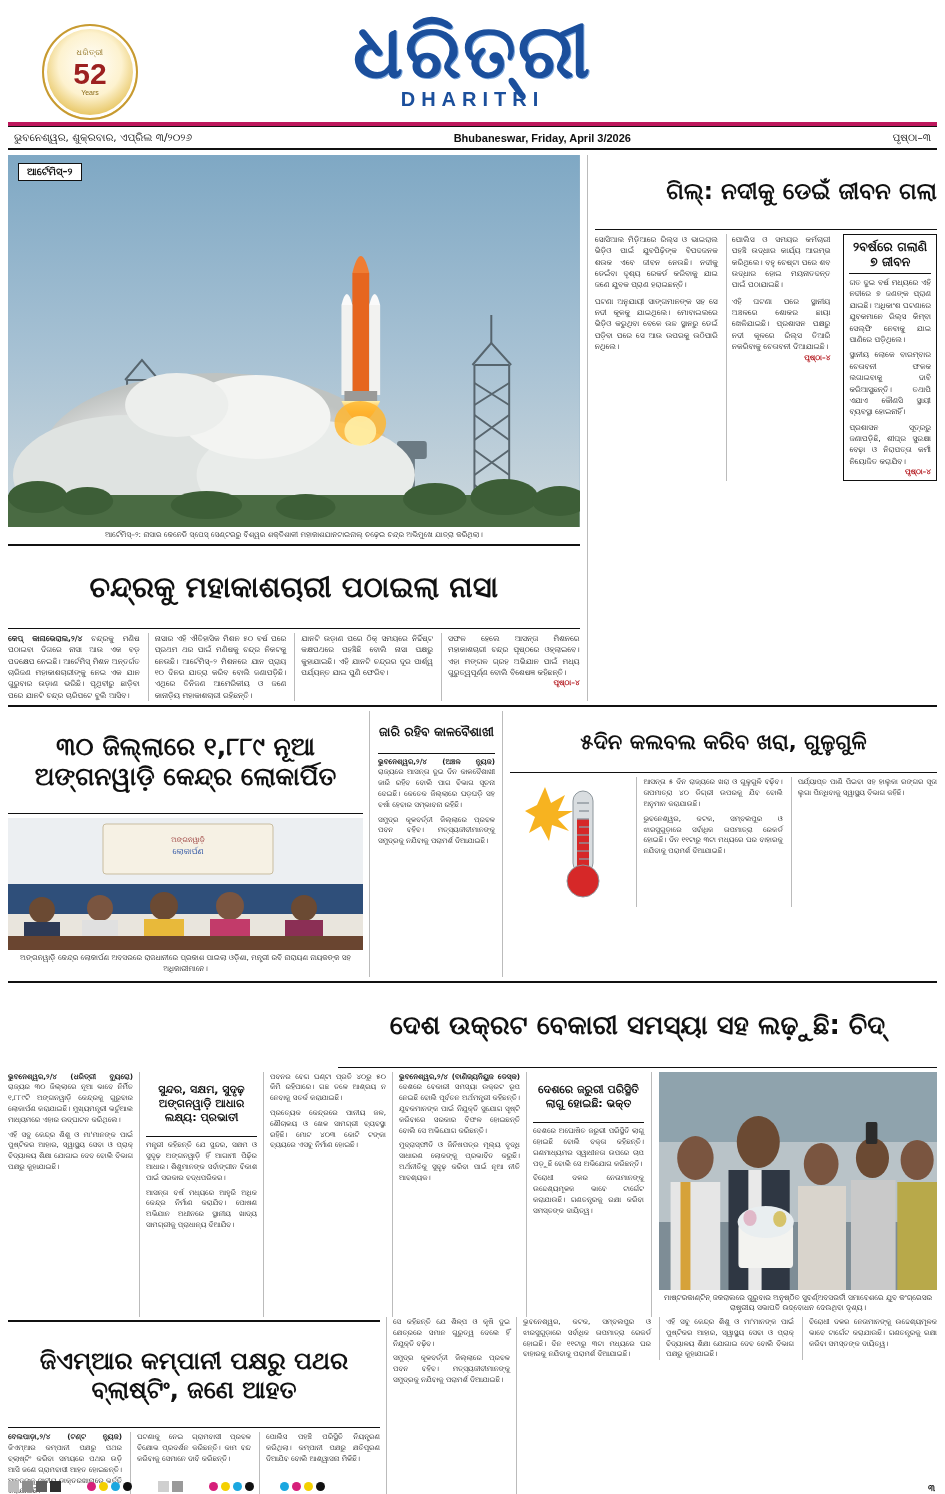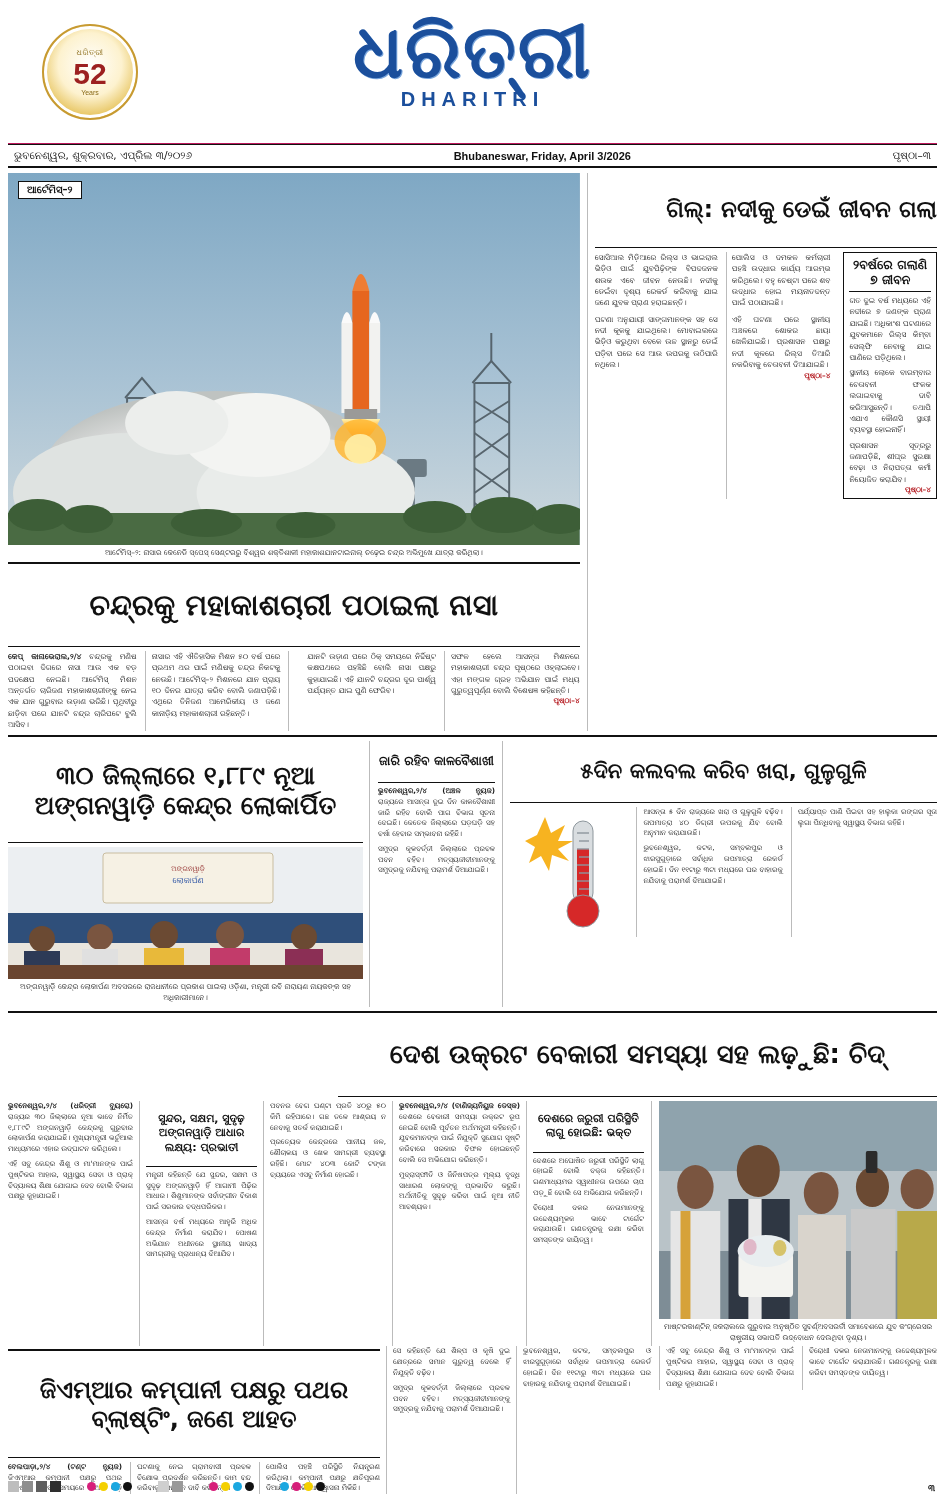--- a/index.html
+++ b/index.html
@@ -7,21 +7,21 @@
   body {
     width: 945px; height: 1494px;
     background: #fff;
     font-family: "Liberation Sans", sans-serif;
     color: #111;
     overflow: hidden;
   }
   .page { position: relative; width:945px; height:1494px; padding: 0 8px; }
 
   
-  .masthead { position:relative; height:144px; border-bottom: 1px solid #be185d; }
+  .masthead { position:relative; height:126px; border-bottom: 4px solid #be185d; }
   .badge {
     position:absolute; left:34px; top:24px; width:96px; height:96px;
     border-radius:50%;
     background: radial-gradient(circle at 50% 42%, #fff 0%, #fdf2cf 45%, #e8c766 72%, #c79a31 100%);
     border: 2px solid #c79a31;
     display:flex; flex-direction:column; align-items:center; justify-content:center;
     box-shadow: 0 0 0 3px #fff inset;
   }
   .badge .b-top { font-size:8px; color:#8a6b18; letter-spacing:.5px; }
   .badge .b-num { font-size:30px; font-weight:bold; color:#9c2020; line-height:1; margin:1px 0 0; }
@@ -218,41 +218,41 @@
       <div class="rule" style="margin-bottom:4px;"></div>
 
       <div class="cols">
         <div class="col">
           <div class="body-od"><span class="lead">କେପ୍‌ କାନାଭେରାଲ,୨/୪</span>
             <span>ଚନ୍ଦ୍ରକୁ ମଣିଷ ପଠାଇବା ଦିଗରେ ନାସା ଆଉ ଏକ ବଡ଼ ପଦକ୍ଷେପ ନେଇଛି। ଆର୍ଟେମିସ୍‌ ମିଶନ ଅନ୍ତର୍ଗତ ଚାରିଜଣ ମହାକାଶଚାରୀଙ୍କୁ ନେଇ ଏକ ଯାନ ଗୁରୁବାର ଉଡ଼ାଣ ଭରିଛି। ପୃଥିବୀରୁ ଛାଡ଼ିବା ପରେ ଯାନଟି ଚନ୍ଦ୍ର ଚାରିପଟେ ବୁଲି ଆସିବ।</span></div>
         </div>
         <div class="col vline" style="padding-left:6px;">
           <div class="body-od">ନାସାର ଏହି ଐତିହାସିକ ମିଶନ ୫୦ ବର୍ଷ ପରେ ପ୍ରଥମ ଥର ପାଇଁ ମଣିଷକୁ ଚନ୍ଦ୍ର ନିକଟକୁ ନେଉଛି। ଆର୍ଟେମିସ୍‌–୨ ମିଶନରେ ଯାନ ପ୍ରାୟ ୧୦ ଦିନର ଯାତ୍ରା କରିବ ବୋଲି ଜଣାପଡ଼ିଛି। ଏଥିରେ ତିନିଜଣ ଆମେରିକୀୟ ଓ ଜଣେ କାନାଡ଼ିୟ ମହାକାଶଚାରୀ ରହିଛନ୍ତି।</div>
         </div>
-        <div class="col vline" style="padding-left:18px;">
+        <div class="col vline" style="padding-left:6px;">
           <div class="body-od">ଯାନଟି ଉଡ଼ାଣ ପରେ ଠିକ୍‌ ସମୟରେ ନିର୍ଦ୍ଦିଷ୍ଟ କକ୍ଷପଥରେ ପହଞ୍ଚିଛି ବୋଲି ନାସା ପକ୍ଷରୁ କୁହାଯାଇଛି। ଏହି ଯାନଟି ଚନ୍ଦ୍ରର ଦୂର ପାର୍ଶ୍ୱ ପର୍ଯ୍ୟନ୍ତ ଯାଇ ପୁଣି ଫେରିବ।</div>
         </div>
         <div class="col vline" style="padding-left:6px;">
           <div class="body-od">ସଫଳ ହେଲେ ଆସନ୍ତା ମିଶନରେ ମହାକାଶଚାରୀ ଚନ୍ଦ୍ର ପୃଷ୍ଠରେ ଓହ୍ଲାଇବେ। ଏହା ମଙ୍ଗଳ ଗ୍ରହ ଅଭିଯାନ ପାଇଁ ମଧ୍ୟ ଗୁରୁତ୍ୱପୂର୍ଣ୍ଣ ବୋଲି ବିଶେଷଜ୍ଞ କହିଛନ୍ତି।</div>
           <span class="contd">ପୃଷ୍ଠା–୪</span>
         </div>
       </div>
     </div>
 
     <div class="vline" style="width:353px; padding-left:7px; margin-left:7px;">
       <h2 class="h-right">ଗିଲ୍‌: ନଦୀକୁ ଡେଇଁ ଜୀବନ ଗଲା</h2>
       <div class="rule" style="margin:2px 0 4px;"></div>
 
       <div class="cols">
         <div class="col" style="flex:1.25;">
           <div class="body-od">ସୋସିଆଲ ମିଡ଼ିଆରେ ରିଲ୍‌ସ ଓ ଭାଇରାଲ ଭିଡ଼ିଓ ପାଇଁ ଯୁବପିଢ଼ିଙ୍କ ବିପଦଜନକ ଶଉକ ଏବେ ଜୀବନ ନେଉଛି। ନଦୀକୁ ଡେଇଁବା ଦୃଶ୍ୟ ରେକର୍ଡ କରିବାକୁ ଯାଇ ଜଣେ ଯୁବକ ପ୍ରାଣ ହରାଇଛନ୍ତି।</div>
           <div class="body-od" style="margin-top:5px;">ଘଟଣା ଅନୁଯାୟୀ ସାଙ୍ଗମାନଙ୍କ ସହ ସେ ନଦୀ କୂଳକୁ ଯାଇଥିଲେ। ମୋବାଇଲରେ ଭିଡ଼ିଓ କରୁଥିବା ବେଳେ ଉଚ୍ଚ ସ୍ଥାନରୁ ଡେଇଁ ପଡ଼ିବା ପରେ ସେ ଆଉ ଉପରକୁ ଉଠିପାରି ନଥିଲେ।</div>
         </div>
         <div class="col vline" style="padding-left:5px;">
-          <div class="body-od">ପୋଲିସ ଓ ଦମକଳ କର୍ମଚାରୀ ପହଞ୍ଚି ଉଦ୍ଧାର କାର୍ଯ୍ୟ ଆରମ୍ଭ କରିଥିଲେ। ବହୁ ଚେଷ୍ଟା ପରେ ଶବ ଉଦ୍ଧାର ହୋଇ ମୟନାତଦନ୍ତ ପାଇଁ ପଠାଯାଇଛି।</div>
+          <div class="body-od">ପୋଲିସ ଓ ସମୟର କର୍ମଚାରୀ ପହଞ୍ଚି ଉଦ୍ଧାର କାର୍ଯ୍ୟ ଆରମ୍ଭ କରିଥିଲେ। ବହୁ ଚେଷ୍ଟା ପରେ ଶବ ଉଦ୍ଧାର ହୋଇ ମୟନାତଦନ୍ତ ପାଇଁ ପଠାଯାଇଛି।</div>
           <div class="body-od" style="margin-top:5px;">ଏହି ଘଟଣା ପରେ ସ୍ଥାନୀୟ ଅଞ୍ଚଳରେ ଶୋକର ଛାୟା ଖେଳିଯାଇଛି। ପ୍ରଶାସନ ପକ୍ଷରୁ ନଦୀ କୂଳରେ ରିଲ୍‌ସ ତିଆରି ନକରିବାକୁ ଚେତାବନୀ ଦିଆଯାଇଛି।</div>
           <span class="contd">ପୃଷ୍ଠା–୪</span>
         </div>
         <div class="col" style="flex:.95; padding-left:5px;">
           <div class="boxstory">
             <div class="bt">୨ବର୍ଷରେ ଗଲାଣି ୭ ଜୀବନ</div>
             <div class="body-od">ଗତ ଦୁଇ ବର୍ଷ ମଧ୍ୟରେ ଏହି ନଦୀରେ ୭ ଜଣଙ୍କ ପ୍ରାଣ ଯାଇଛି। ଅଧିକାଂଶ ଘଟଣାରେ ଯୁବକମାନେ ରିଲ୍‌ସ କିମ୍ବା ସେଲ୍‌ଫି ନେବାକୁ ଯାଇ ପାଣିରେ ପଡ଼ିଥିଲେ।</div>
             <div class="body-od" style="margin-top:4px;">ସ୍ଥାନୀୟ ଲୋକେ ବାରମ୍ବାର ଚେତାବନୀ ଫଳକ ଲଗାଇବାକୁ ଦାବି କରିଆସୁଛନ୍ତି। ତଥାପି ଏଯାଏ କୌଣସି ସ୍ଥାୟୀ ବ୍ୟବସ୍ଥା ହୋଇନାହିଁ।</div>
             <div class="body-od" style="margin-top:4px;">ପ୍ରଶାସନ ସୂତ୍ରରୁ ଜଣାପଡ଼ିଛି, ଶୀଘ୍ର ସୁରକ୍ଷା ବେଢ଼ା ଓ ନିରାପତ୍ତା କର୍ମୀ ନିୟୋଜିତ କରାଯିବ।</div>
             <span class="contd">ପୃଷ୍ଠା–୪</span>

